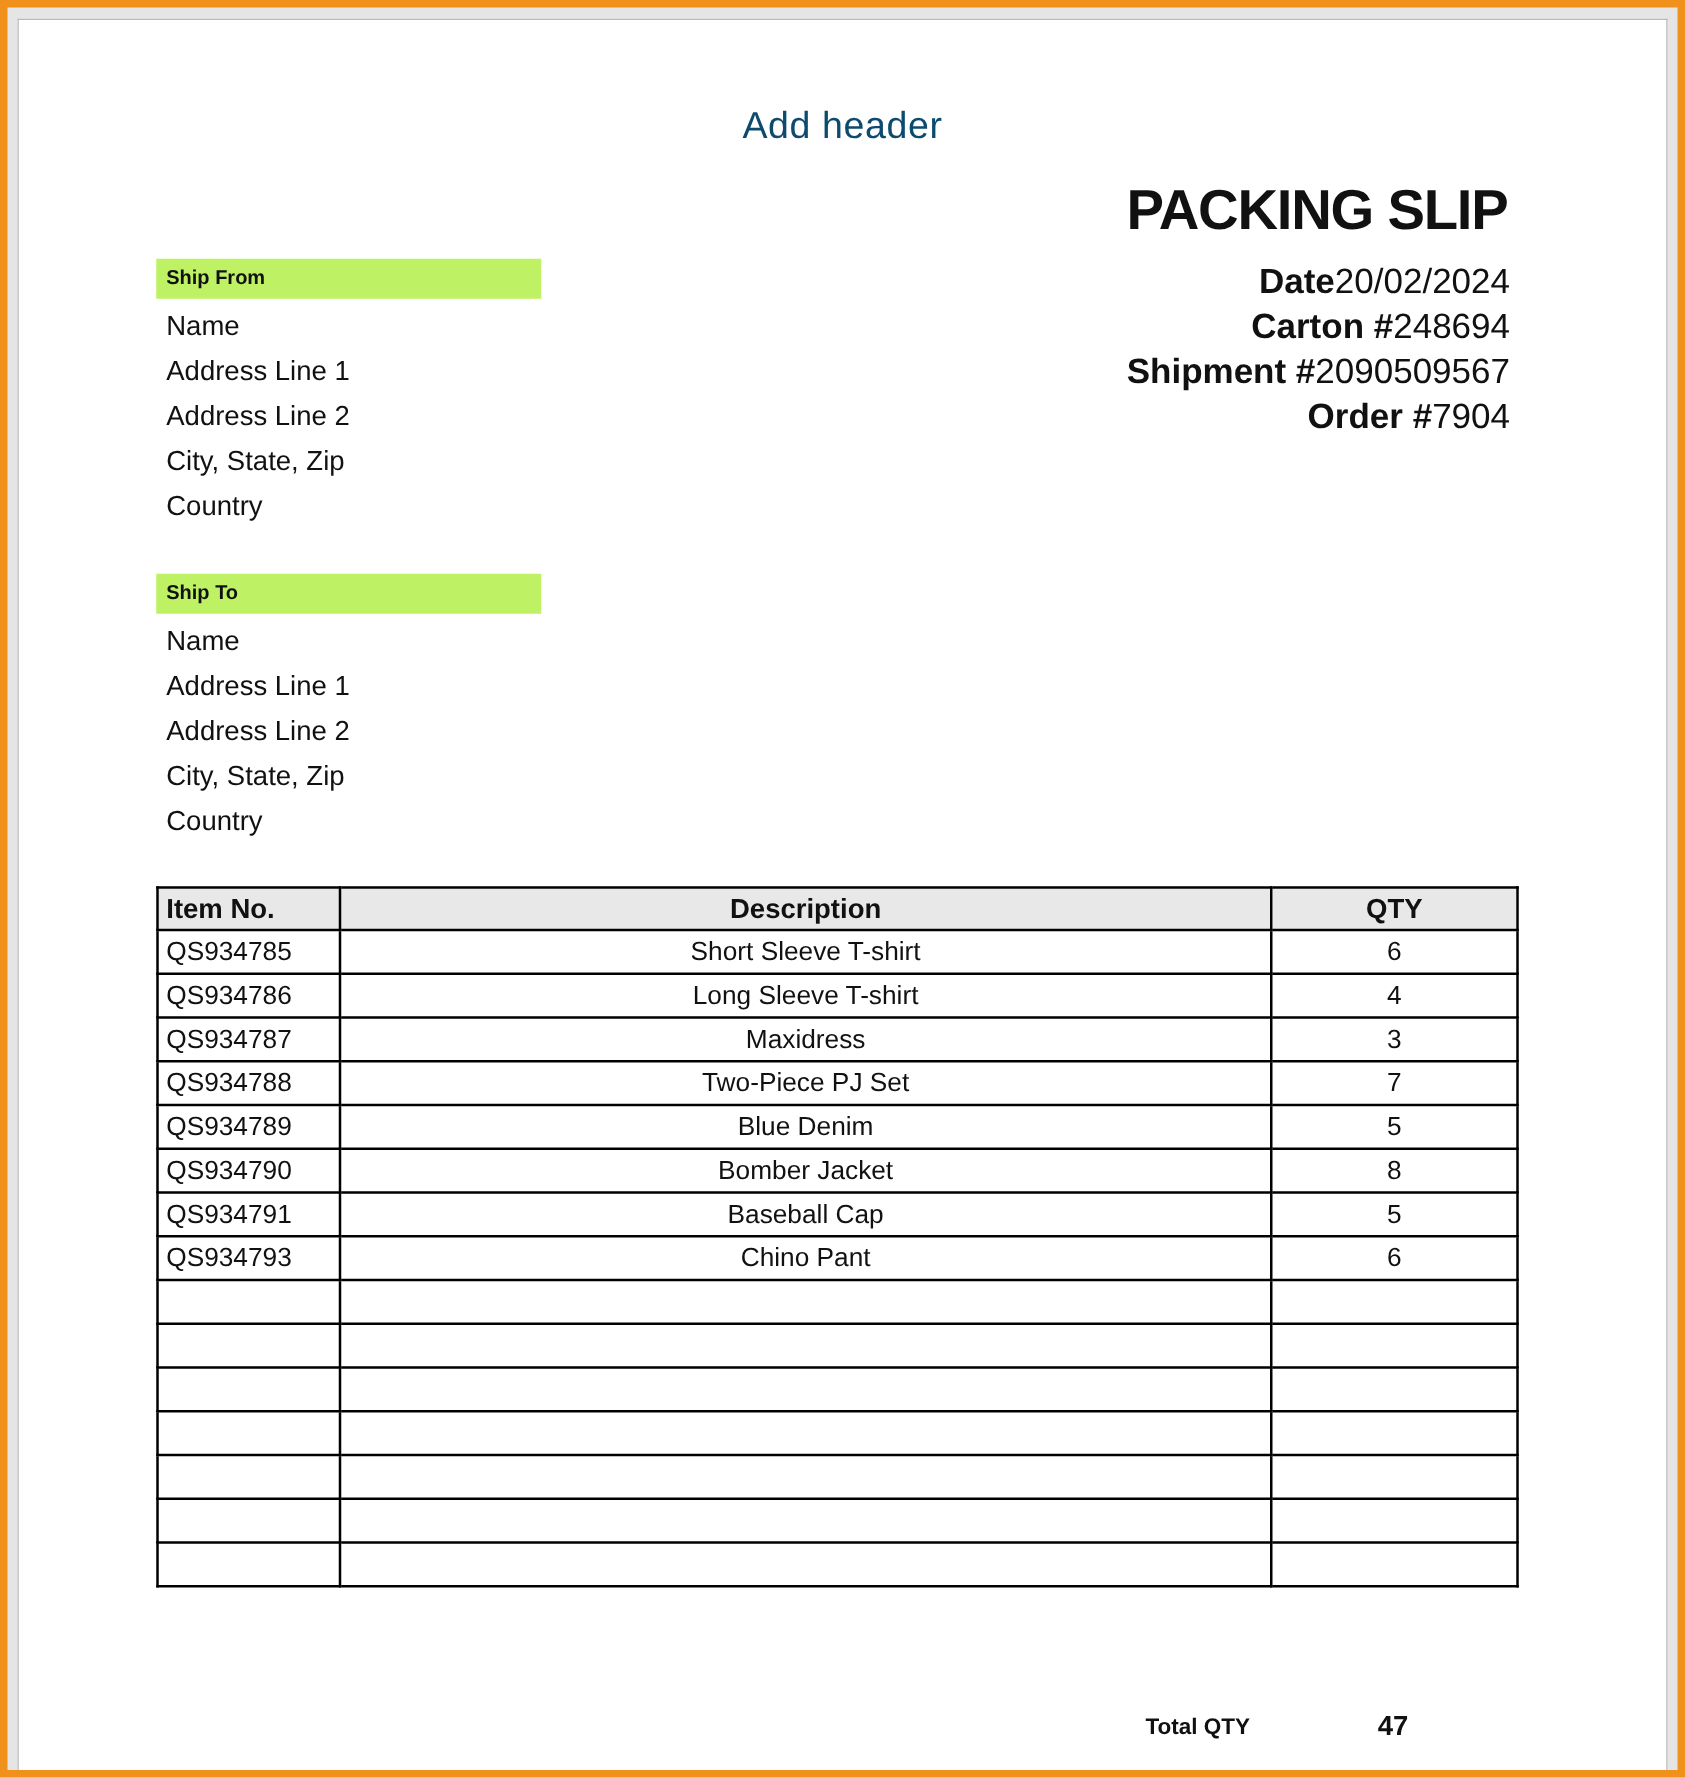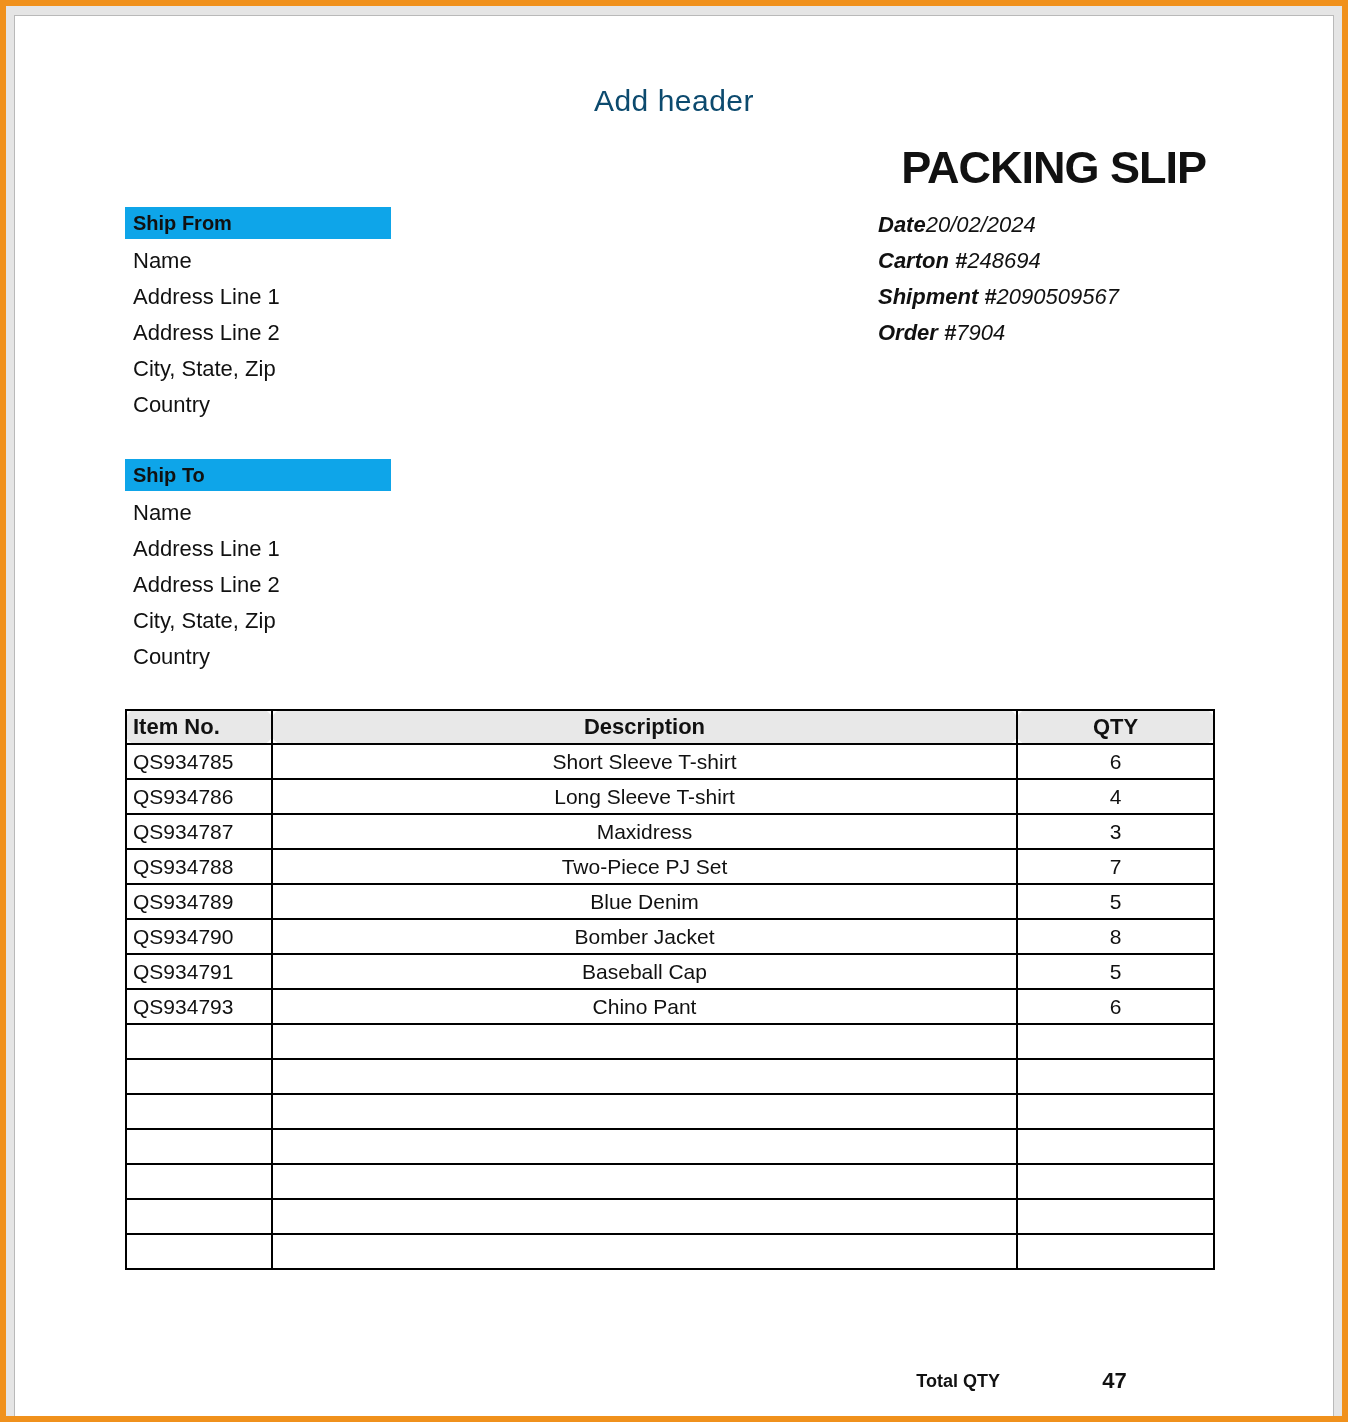--- a/index.html
+++ b/index.html
@@ -39,26 +39,26 @@
     right: 127px;
     top: 126px;
     font-size: 45px;
     font-weight: 700;
     letter-spacing: -1px;
     white-space: nowrap;
   }
   .section-bar {
     position: absolute;
     left: 110px;
-    width: 266px;
+    width: 308px;
     height: 32px;
     line-height: 32px;
-    background: #0ea5e9;
-    font-weight: 700;
-    font-size: 20px;
+    background: #bef264;
+    font-weight: 700;
+    font-size: 16px;
     padding-left: 8px;
     box-sizing: border-box;
   }
   .bar-ship-from { top: 191px; }
   .bar-ship-to   { top: 443px; }
   .addr-block {
     position: absolute;
     left: 118px;
     width: 400px;
   }
@@ -72,23 +72,22 @@
   .info-block {
     position: absolute;
     left: 863px;
     top: 191px;
     width: 330px;
   }
   .info-row {
     height: 36px;
     line-height: 36px;
     display: flex;
-    justify-content: flex-start;
-    font-size: 22px;
-    font-style: italic;
+    justify-content: flex-end;
+    font-size: 28px;
   }
   .info-row .lbl { font-weight: 700; }
   .info-row .val { text-align: right; }
   table.items {
     position: absolute;
     left: 110px;
     top: 693px;
     width: 1088px;
     border-collapse: collapse;
     table-layout: fixed;
@@ -100,21 +99,20 @@
     border: 2px solid #000;
     padding: 0 6px;
     overflow: hidden;
     white-space: nowrap;
   }
   table.items th {
     background: #e8e8e8;
     height: 32px;
     font-size: 22px;
     font-weight: 700;
-    border-radius: 10px;
   }
   table.items th.col-item { text-align: left; }
   table.items th.col-desc, table.items th.col-qty { text-align: center; }
   table.items td {
     height: 33px;
     font-size: 21px;
   }
   table.items td.cell-item { text-align: left; }
   table.items td.cell-desc, table.items td.cell-qty { text-align: center; }
   .total-row-label {

